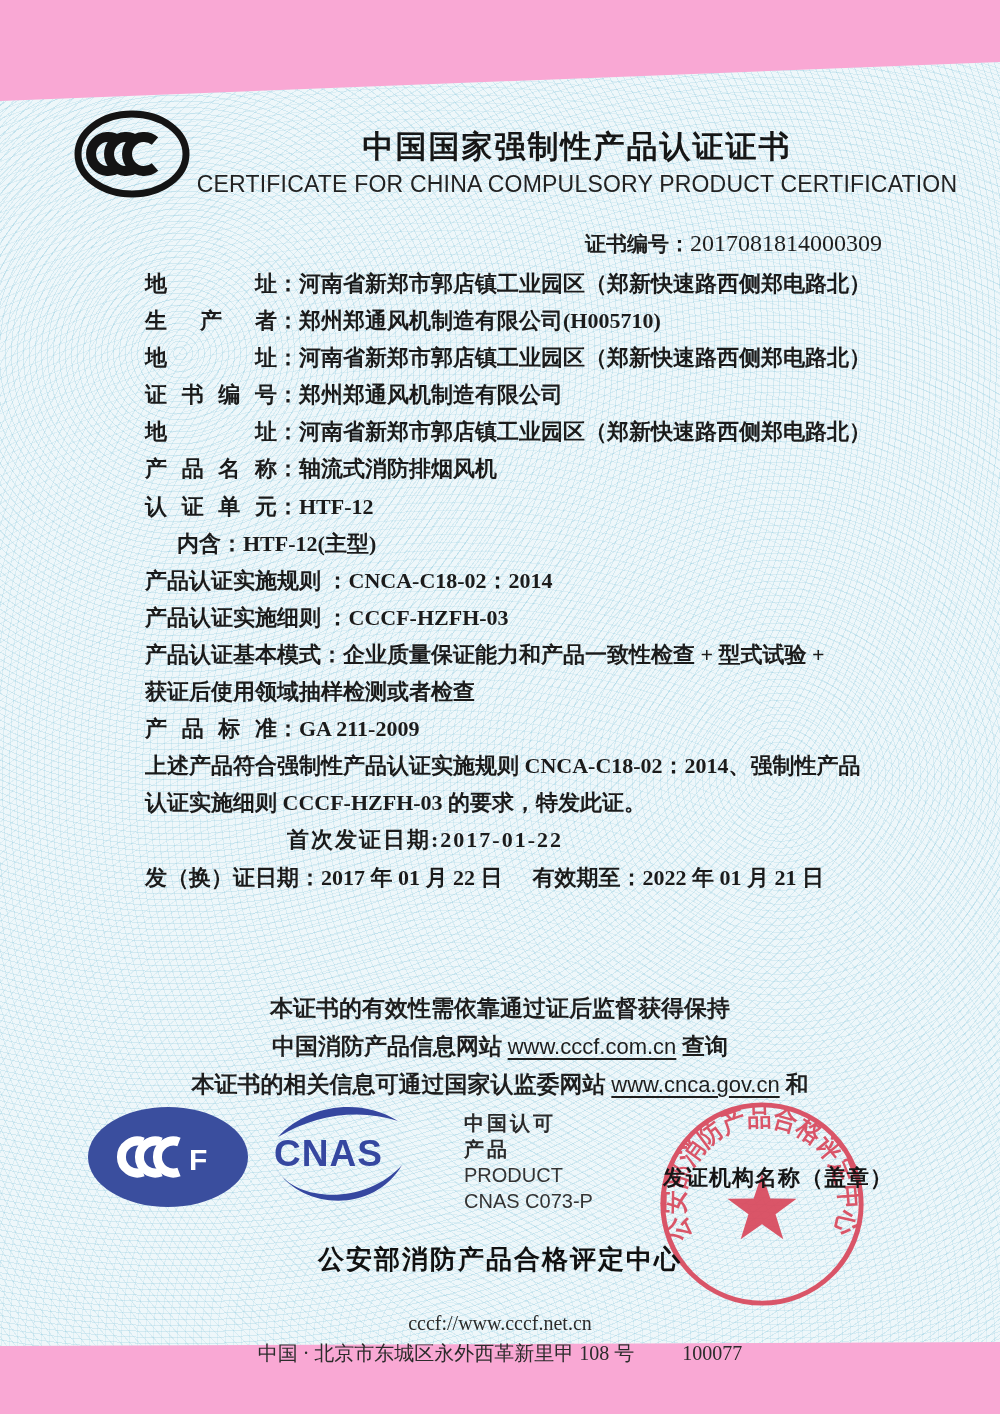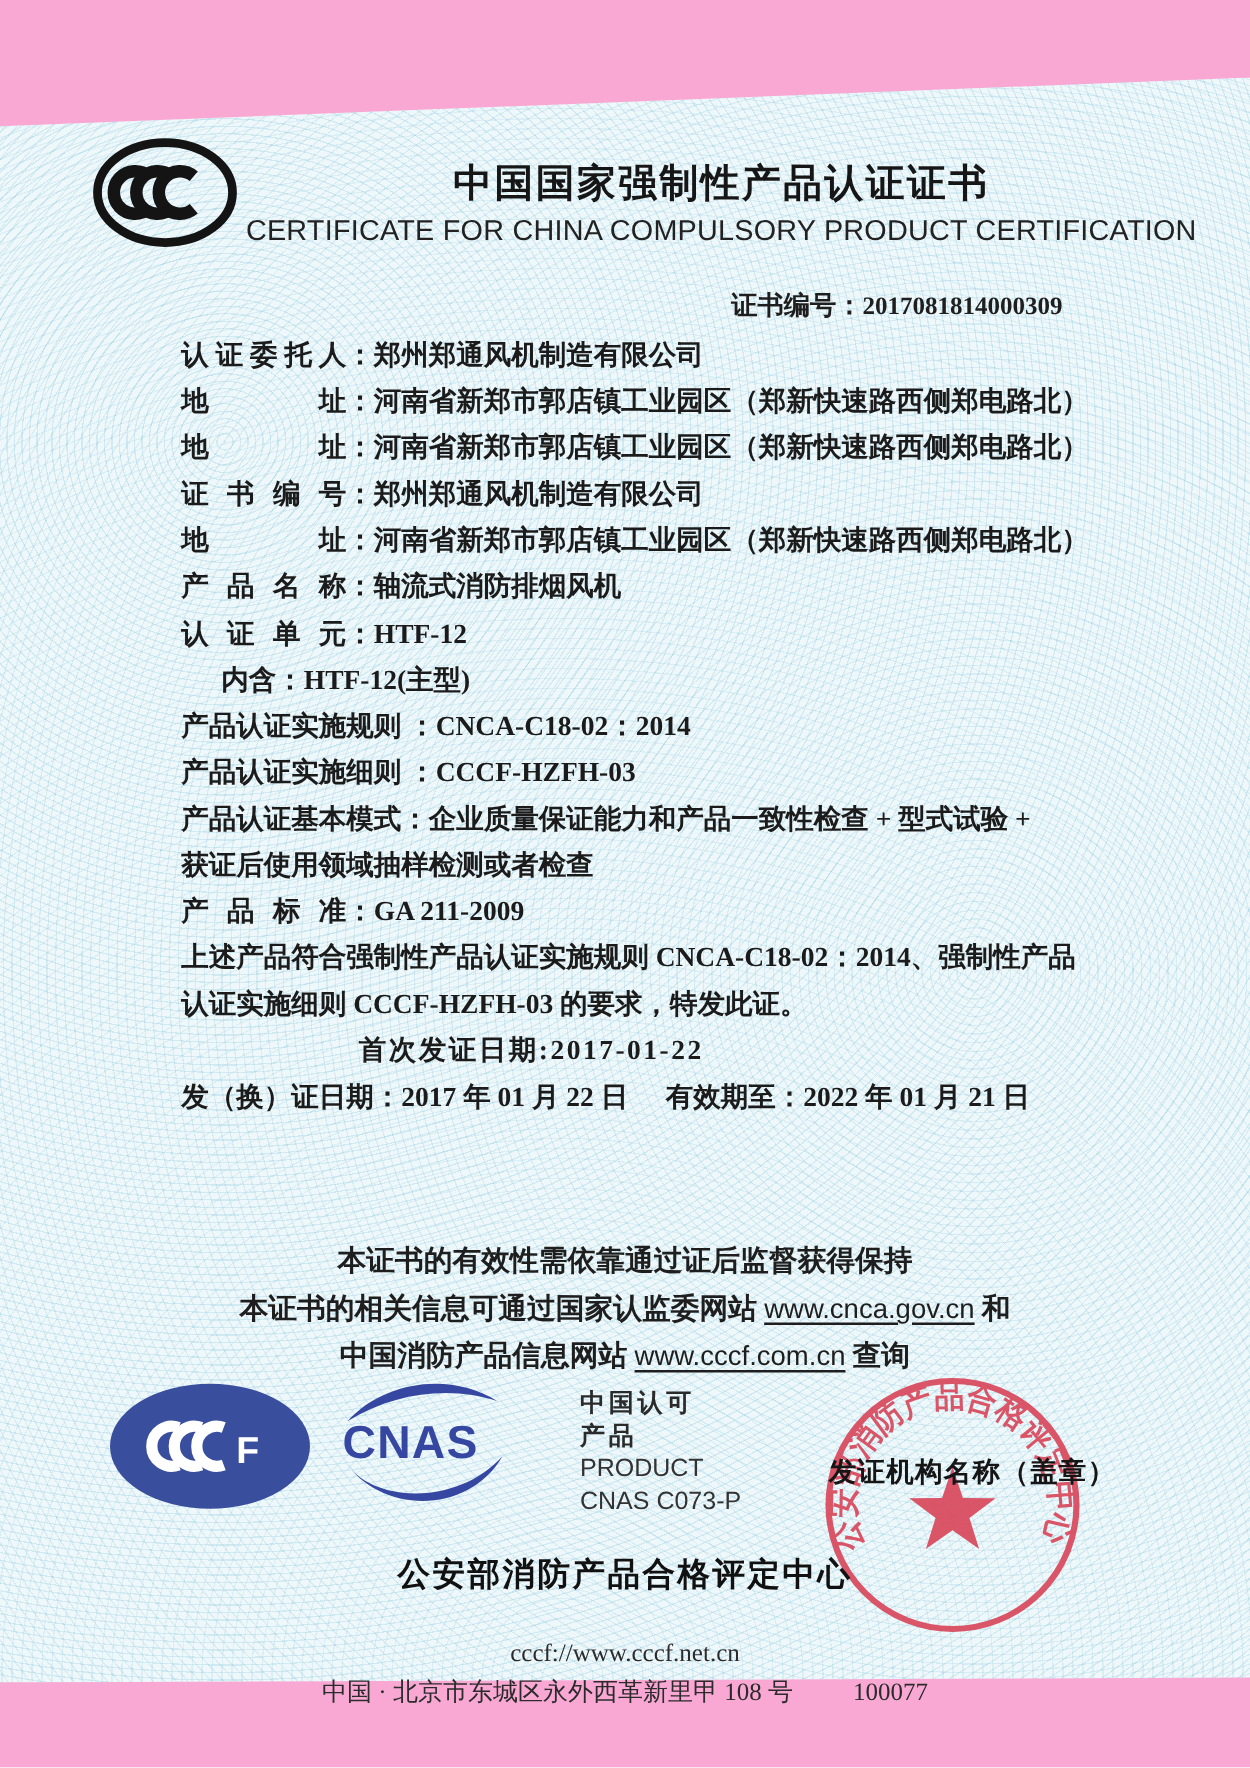--- a/index.html
+++ b/index.html
@@ -12,21 +12,21 @@
       repeating-radial-gradient(circle at 18% 25%, rgba(108,185,211,.22) 0 1px, rgba(255,255,255,0) 1px 6px),
       repeating-radial-gradient(circle at 78% 55%, rgba(108,185,211,.18) 0 1px, rgba(255,255,255,0) 1px 7px),
       repeating-radial-gradient(circle at 45% 95%, rgba(108,185,211,.14) 0 1px, rgba(255,255,255,0) 1px 8px);
     clip-path:polygon(0px 101px,1000px 62px,1000px 1342px,0px 1346px);}
   .abs{position:absolute;}
   
   #title-cn{left:200px;top:126px;width:754px;text-align:center;font-size:31px;font-weight:bold;letter-spacing:2px;color:#161616;}
   #title-en{left:100px;top:171px;width:954px;text-align:center;font-size:23px;
             font-family:"Liberation Sans","DejaVu Sans",sans-serif;color:#222;letter-spacing:.2px;}
   #certno{left:585px;top:230px;font-size:21px;font-weight:bold;}
-  #certno .num{font-weight:bold;font-size:20px;}
+  #certno .num{font-weight:normal;font-size:24px;}
   
   #body-rows{left:145px;top:265px;width:740px;}
   .row{height:37.1px;line-height:37.1px;font-size:22px;font-weight:bold;white-space:nowrap;color:#1b1b1b;}
   .lbl{display:inline-block;width:132px;text-align:justify;text-align-last:justify;vertical-align:top;}
   .lbl-auto{display:inline;}
   .indent{padding-left:32px;}
   .gap2{display:inline-block;width:30px;}
   .r16{padding-left:142px;letter-spacing:2px;}
   
   #notice{left:0;top:990px;width:1000px;text-align:center;font-size:23px;font-weight:bold;}
@@ -62,43 +62,43 @@
     <path d="M 83 33 A 17 17 0 1 0 83 59" fill="none" stroke="#141414" stroke-width="10"></path>
   </svg>
 
   <div class="abs" id="title-cn">中国国家强制性产品认证证书</div>
   <div class="abs" id="title-en">CERTIFICATE FOR CHINA COMPULSORY PRODUCT CERTIFICATION</div>
   <div class="abs" id="certno">
     <span>证书编号：</span><span class="num">2017081814000309</span>
   </div>
 
   <div class="abs" id="body-rows">
-    <div class="row"><span class="lbl">认证委托人</span><span>：</span><span>郑州郑通风机制造有限公司</span></div>
     <div class="row"><span class="lbl">地址</span><span>：</span><span>河南省新郑市郭店镇工业园区（郑新快速路西侧郑电路北）</span></div>
+    <div class="row"><span class="lbl">生产者</span><span>：</span><span>郑州郑通风机制造有限公司(H005710)</span></div>
     <div class="row"><span class="lbl">地址</span><span>：</span><span>河南省新郑市郭店镇工业园区（郑新快速路西侧郑电路北）</span></div>
     <div class="row"><span class="lbl">证书编号</span><span>：</span><span>郑州郑通风机制造有限公司</span></div>
     <div class="row"><span class="lbl">地址</span><span>：</span><span>河南省新郑市郭店镇工业园区（郑新快速路西侧郑电路北）</span></div>
     <div class="row"><span class="lbl">产品名称</span><span>：</span><span>轴流式消防排烟风机</span></div>
     <div class="row"><span class="lbl">认证单元</span><span>：</span><span>HTF-12</span></div>
     <div class="row indent"><span class="lbl-auto">内含</span><span>：</span><span>HTF-12(主型)</span></div>
     <div class="row"><span class="lbl-auto">产品认证实施规则</span><span> ：</span><span>CNCA-C18-02：2014</span></div>
     <div class="row"><span class="lbl-auto">产品认证实施细则</span><span> ：</span><span>CCCF-HZFH-03</span></div>
     <div class="row"><span class="lbl-auto">产品认证基本模式</span><span>：</span><span>企业质量保证能力和产品一致性检查 + 型式试验 +</span></div>
     <div class="row"><span>获证后使用领域抽样检测或者检查</span></div>
     <div class="row"><span class="lbl">产品标准</span><span>：</span><span>GA 211-2009</span></div>
     <div class="row"><span>上述产品符合强制性产品认证实施规则 CNCA-C18-02：2014、强制性产品</span></div>
     <div class="row"><span>认证实施细则 CCCF-HZFH-03 的要求，特发此证。</span></div>
     <div class="row r16"><span>首次发证日期:2017-01-22</span></div>
     <div class="row"><span>发（换）证日期：2017 年 01 月 22 日</span><span class="gap2"></span><span>有效期至：2022 年 01 月 21 日</span></div>
   </div>
 
   <div class="abs" id="notice">
     <div class="nrow">本证书的有效性需依靠通过证后监督获得保持</div>
+    <div class="nrow"><span>中国消防产品信息网站 </span><span class="url">www.cccf.com.cn</span><span> 查询</span></div>
     <div class="nrow"><span>本证书的相关信息可通过国家认监委网站 </span><span class="url">www.cnca.gov.cn</span><span> 和</span></div>
-    <div class="nrow"><span>中国消防产品信息网站 </span><span class="url">www.cccf.com.cn</span><span> 查询</span></div>
   </div>
 
   <svg class="abs" id="cccf-logo" width="164" height="104" viewBox="0 0 164 104">
     <ellipse cx="82" cy="52" rx="80" ry="50" fill="#3a4e9e"></ellipse>
     <path d="M 57 37 A 16 16 0 1 0 57 67" fill="none" stroke="#ffffff" stroke-width="9"></path>
     <path d="M 75 37 A 16 16 0 1 0 75 67" fill="none" stroke="#ffffff" stroke-width="9"></path>
     <path d="M 93 37 A 16 16 0 1 0 93 67" fill="none" stroke="#ffffff" stroke-width="9"></path>
     <text x="103" y="65" font-size="30" font-weight="700" fill="#ffffff" font-family="Liberation Sans, DejaVu Sans, sans-serif">F</text>
   </svg>
 

